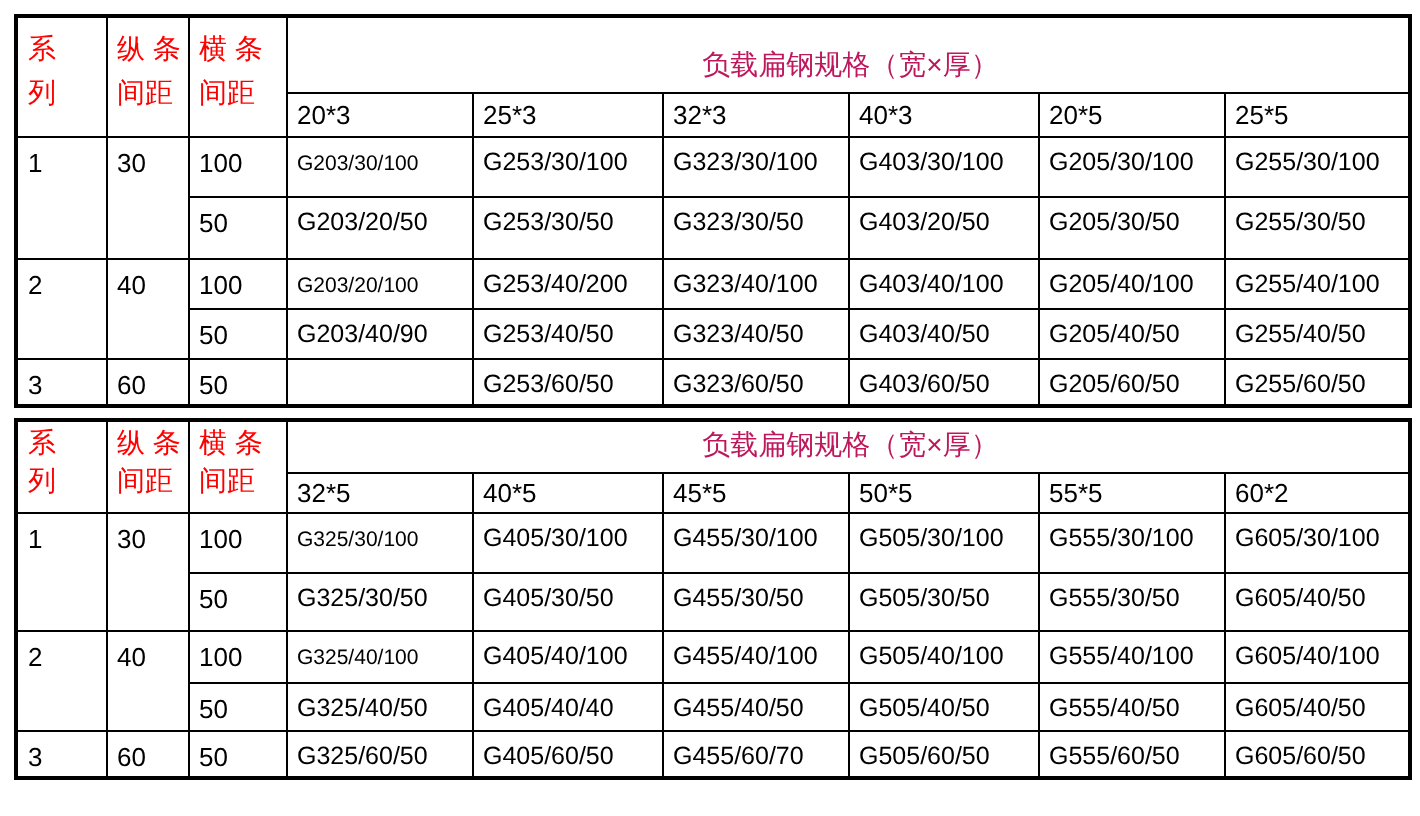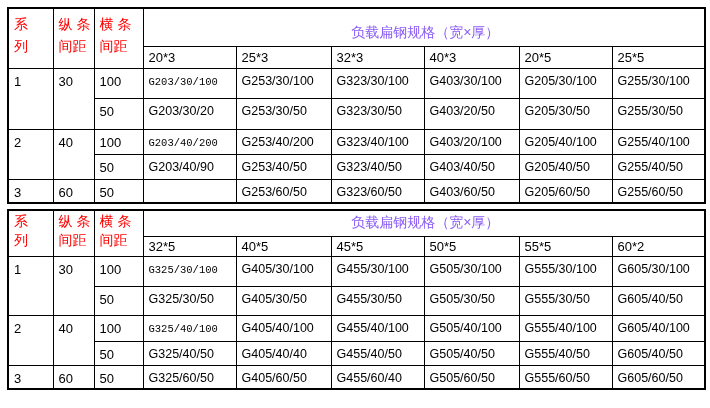--- a/index.html
+++ b/index.html
@@ -38,39 +38,39 @@
     color: #ff0000;
     font-size: 14px;
     vertical-align: top;
   }
   .t0 th.cjk { padding-top: 4px; }
   .t0 th.cjk .hline { line-height: 22px; }
   .t1 th.cjk { padding-top: 1px; }
   .t1 th.cjk .hline { line-height: 19px; }
   
   th.title {
-    color: #8b5cf6;
+    color: #be185d;
     font-size: 14px;
     text-align: center;
     vertical-align: bottom;
     padding-bottom: 4px;
   }
   
   th.spec {
     font-size: 13px;
     vertical-align: middle;
   }
   
   td.num, td.code {
     font-size: 13px;
     vertical-align: top;
     padding-top: 5px;
   }
   td.code { font-size: 12.5px; }
-  td.code.small { font-size: 10.5px; padding-top: 7px; font-family: Liberation Mono, monospace; }
+  td.code.small { font-size: 10.5px; padding-top: 7px; }
   
   .t0 tr.hr1 { height: 38px; }
   .t0 tr.hr2 { height: 22px; }
   .t0 tr.r0 { height: 30px; }
   .t0 tr.r1 { height: 31px; }
   .t0 tr.r2 { height: 25px; }
   .t0 tr.r3 { height: 25px; }
   .t0 tr.r4 { height: 24px; }
   .t1 tr.hr1 { height: 26px; }
   .t1 tr.hr2 { height: 20px; }
@@ -129,35 +129,35 @@
           <td class="num">100</td>
           <td class="code small">G203/30/100</td>
           <td class="code">G253/30/100</td>
           <td class="code">G323/30/100</td>
           <td class="code">G403/30/100</td>
           <td class="code">G205/30/100</td>
           <td class="code">G255/30/100</td>
         </tr>
         <tr class="r1">
           <td class="num">50</td>
-          <td class="code">G203/30/20</td>
+          <td class="code">G203/20/50</td>
           <td class="code">G253/30/50</td>
           <td class="code">G323/30/50</td>
           <td class="code">G403/20/50</td>
           <td class="code">G205/30/50</td>
           <td class="code">G255/30/50</td>
         </tr>
         <tr class="r2">
           <td class="num" rowspan="2">2</td>
           <td class="num" rowspan="2">40</td>
           <td class="num">100</td>
-          <td class="code small">G203/40/200</td>
+          <td class="code small">G203/20/100</td>
           <td class="code">G253/40/200</td>
           <td class="code">G323/40/100</td>
-          <td class="code">G403/20/100</td>
+          <td class="code">G403/40/100</td>
           <td class="code">G205/40/100</td>
           <td class="code">G255/40/100</td>
         </tr>
         <tr class="r3">
           <td class="num">50</td>
           <td class="code">G203/40/90</td>
           <td class="code">G253/40/50</td>
           <td class="code">G323/40/50</td>
           <td class="code">G403/40/50</td>
           <td class="code">G205/40/50</td>
@@ -254,21 +254,21 @@
           <td class="code">G505/40/50</td>
           <td class="code">G555/40/50</td>
           <td class="code">G605/40/50</td>
         </tr>
         <tr class="r4">
           <td class="num">3</td>
           <td class="num">60</td>
           <td class="num">50</td>
           <td class="code">G325/60/50</td>
           <td class="code">G405/60/50</td>
-          <td class="code">G455/60/40</td>
+          <td class="code">G455/60/70</td>
           <td class="code">G505/60/50</td>
           <td class="code">G555/60/50</td>
           <td class="code">G605/60/50</td>
         </tr>
       </tbody>
   </table>
 
 </div>
 
 </body></html>

